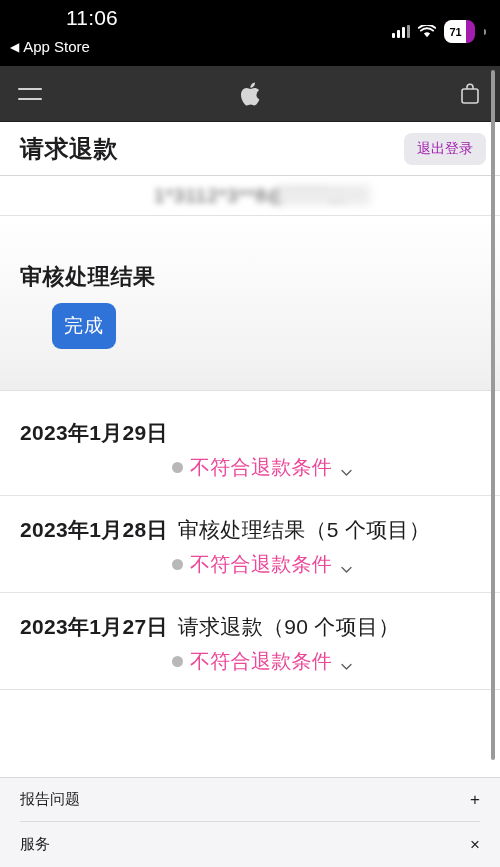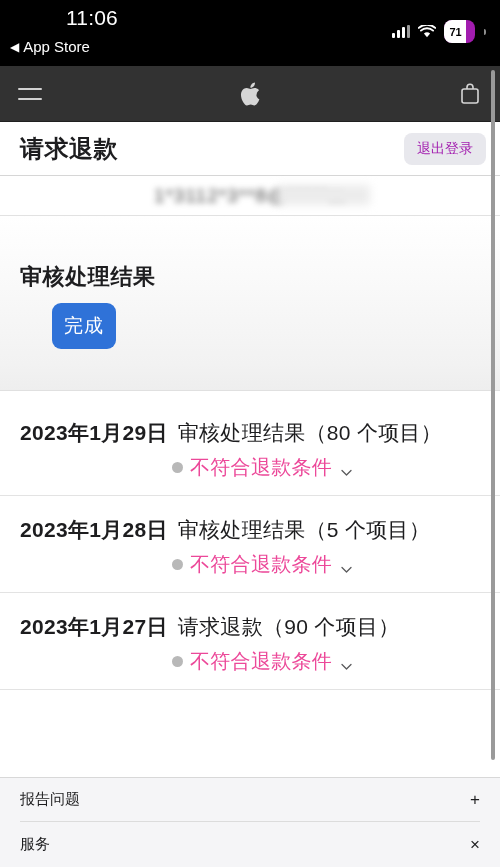--- a/index.html
+++ b/index.html
@@ -233,21 +233,20 @@
 <div class="statuspanel">
   <h2>审核处理结果</h2>
   <button class="donebtn" style="background: rgb(47, 114, 216);">完成</button>
 </div>
 
 <div class="reqlist">
 
   <div class="reqrow">
     <div class="reqline1">
       <span class="reqdate">2023年1月29日</span>
-      <span class="reqtitle">审核处理结果（80 个项目）</span>
     </div>
     <div class="reqline2">
       <span class="statusdot" style="background: rgb(184, 184, 184);"></span>
       <span>不符合退款条件</span>
       <span class="chev">
         <svg width="13" height="13" viewBox="0 0 13 13">
             <path d="M2 4.5 L6.5 9 L11 4.5" stroke="#5a5a5c" stroke-width="1.3" fill="none" stroke-linecap="round" stroke-linejoin="round"></path>
           </svg>
       </span>
     </div>

